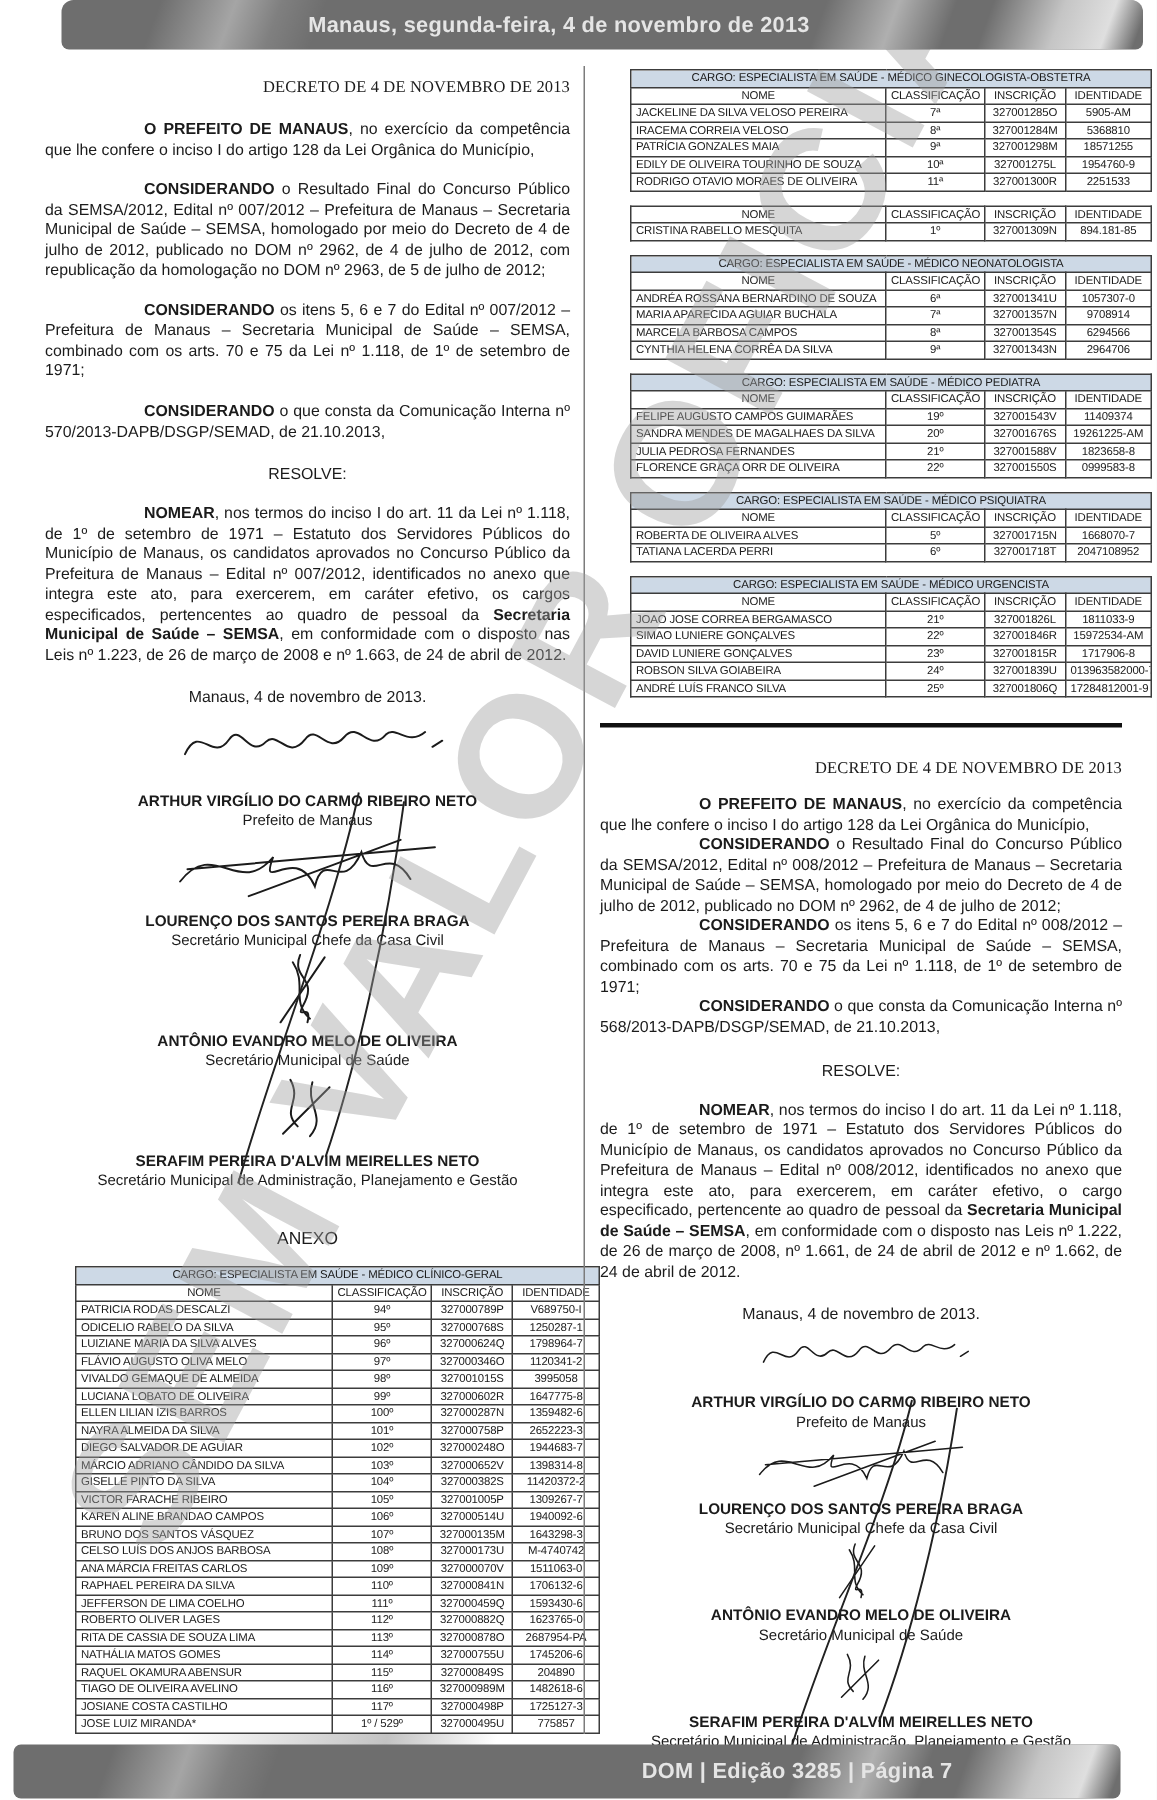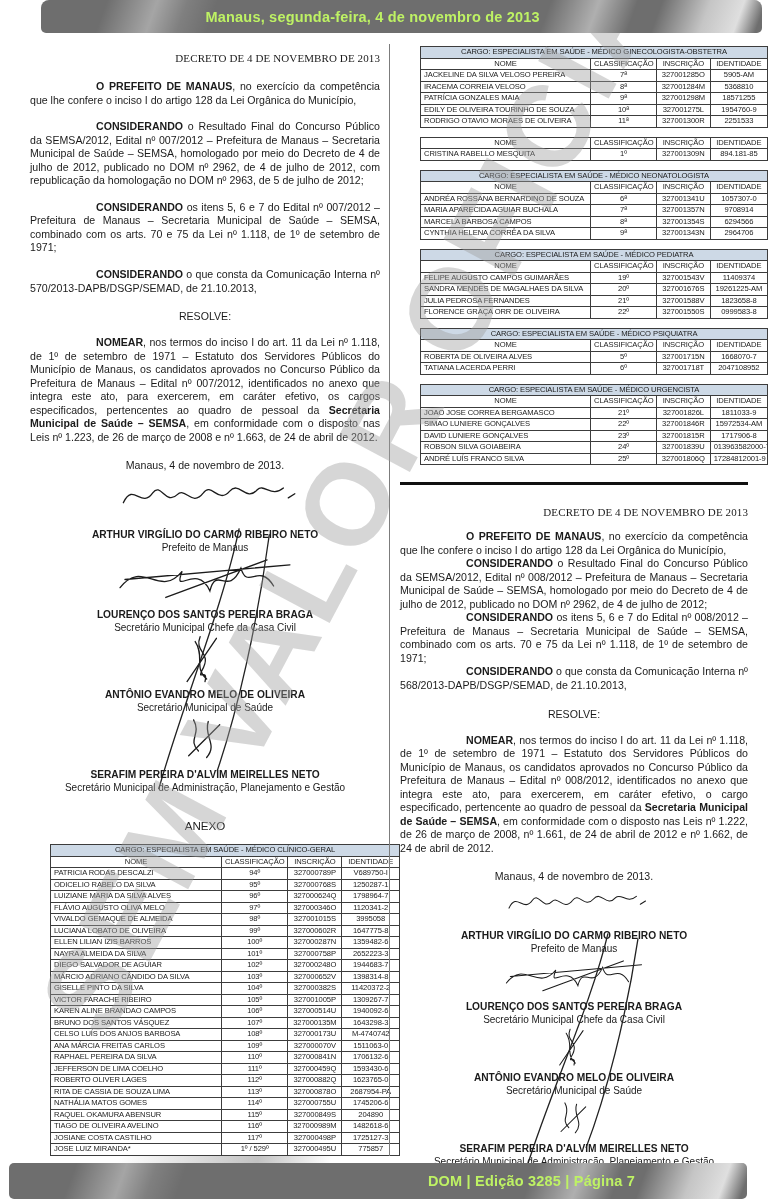--- a/index.html
+++ b/index.html
@@ -10,21 +10,21 @@
 
   
   .band{position:absolute;background:var(--band-gray,#6e6e6e);overflow:hidden;border-radius:5px;z-index:6;}
   .band-top{left:41px;right:9px;top:0;height:33px;border-top-left-radius:8px;border-top-right-radius:8px;}
   .band-bottom{left:9px;right:24px;bottom:1px;height:36px;}
   .band::before{content:"";position:absolute;top:0;bottom:0;left:5%;width:190px;
       background:linear-gradient(110deg,transparent 15%,rgba(255,255,255,.38) 40%,rgba(255,255,255,.12) 55%,transparent 70%);}
   .band::after{content:"";position:absolute;top:0;bottom:0;right:0;width:230px;
       background:linear-gradient(110deg,transparent 8%,rgba(255,255,255,.45) 28%,transparent 44%,transparent 54%,rgba(255,255,255,.6) 74%,rgba(235,235,235,.9) 88%,transparent 97%);}
   .band-text{position:absolute;top:50%;transform:translate(-50%,-50%);left:46%;
-      color:#bef264;font-weight:bold;font-size:14.5px;white-space:nowrap;z-index:2;letter-spacing:.2px;}
+      color:#e5e5e5;font-weight:bold;font-size:14.5px;white-space:nowrap;z-index:2;letter-spacing:.2px;}
   .band-bottom .band-text{left:auto;right:112px;transform:translateY(-50%);}
 
   .swoosh{position:absolute;left:95px;bottom:18px;width:340px;height:100px;z-index:1;
       background:linear-gradient(75deg,transparent 12%,#dcdcdc 34%,#c3c3c3 50%,transparent 70%);
       transform:skewX(-28deg);}
 
   
   .watermark{position:absolute;left:-220px;top:470px;width:1100px;text-align:center;
       transform:rotate(-62deg);font-size:116px;font-weight:bold;letter-spacing:5px;
       color:rgba(158,158,158,.42);white-space:nowrap;z-index:5;pointer-events:none;}

